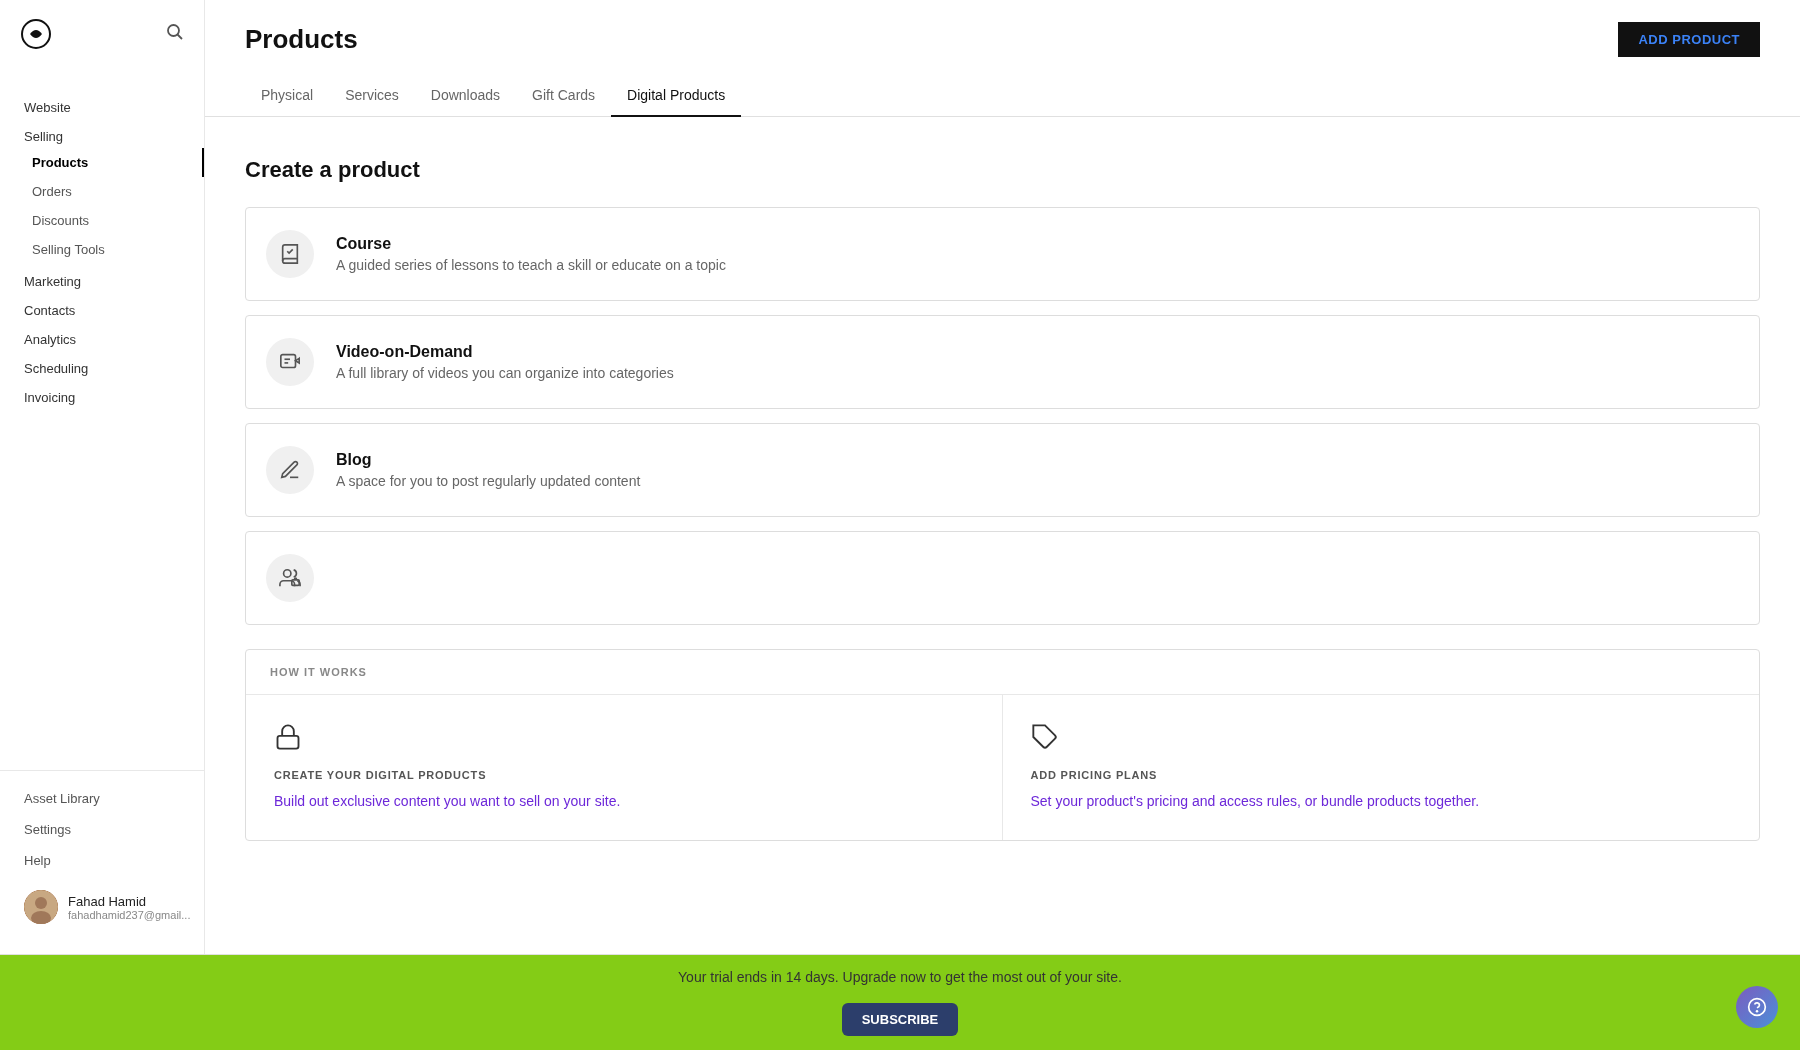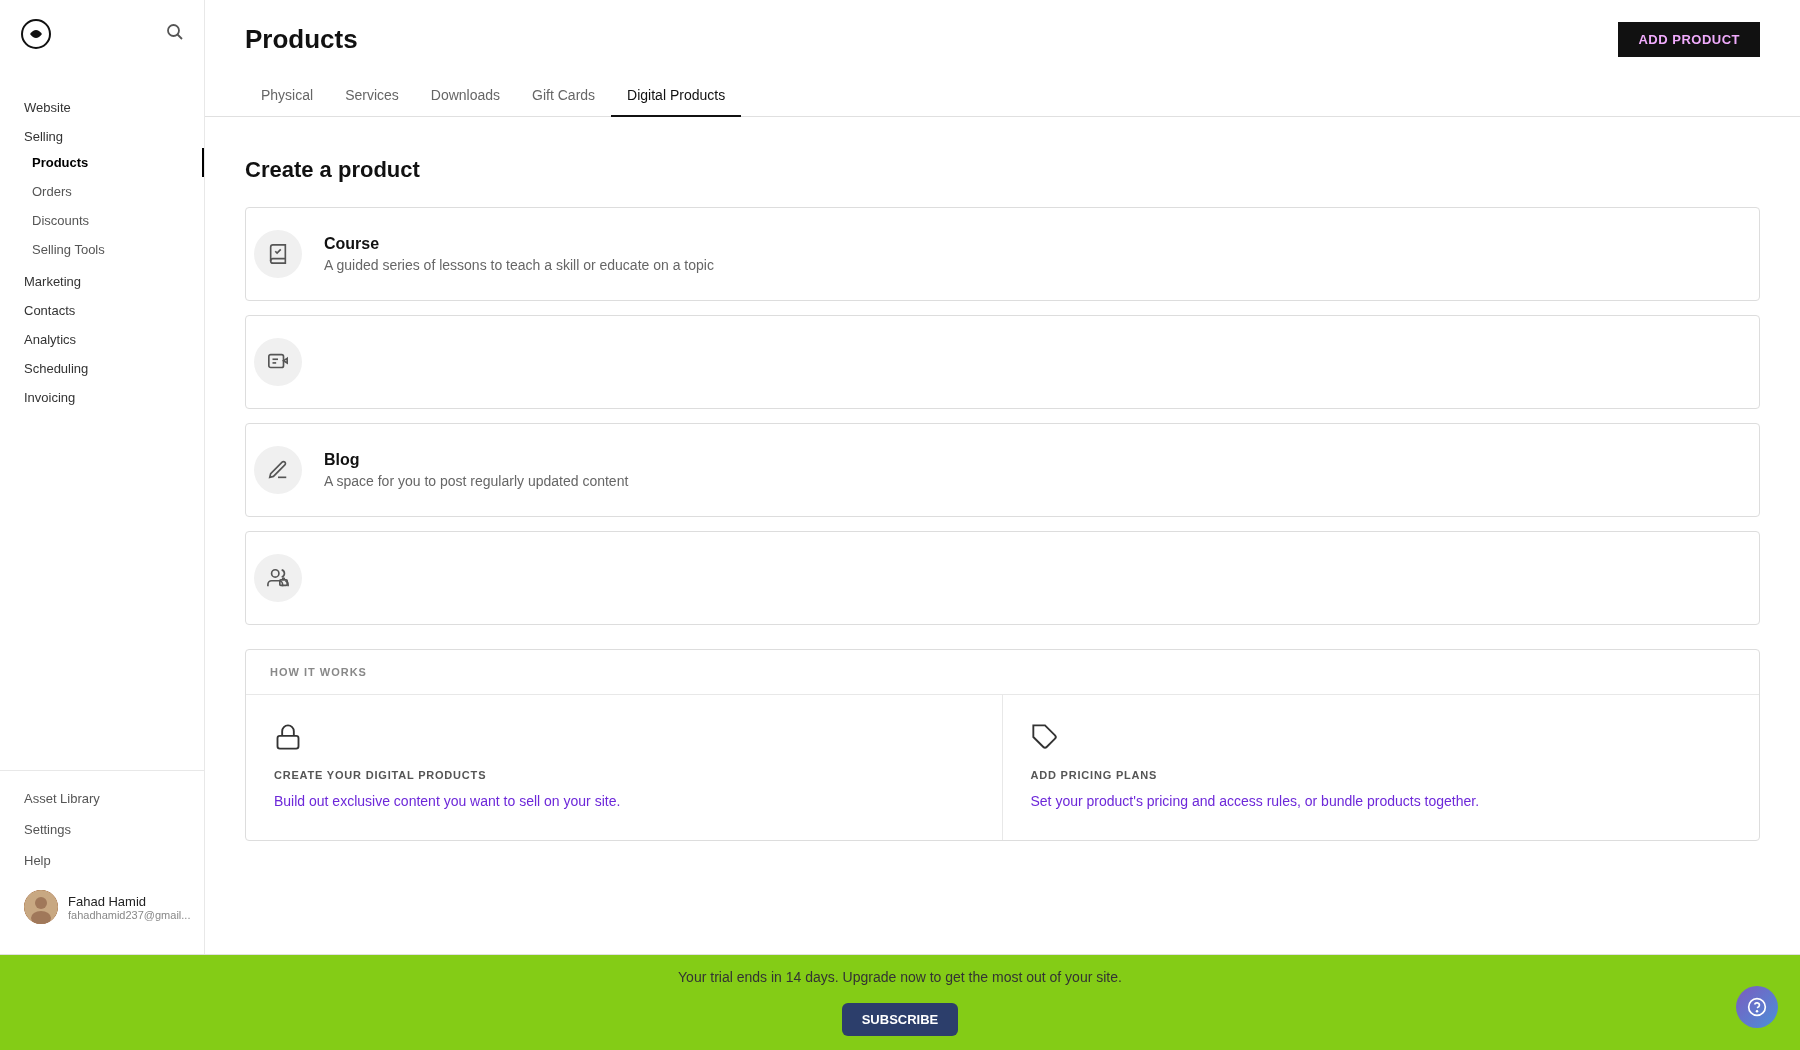--- a/index.html
+++ b/index.html
@@ -24,31 +24,31 @@
     .user-avatar { width: 34px; height: 34px; border-radius: 50%; background: #8B4513; display: flex; align-items: center; justify-content: center; overflow: hidden; flex-shrink: 0; }
     .user-details { display: flex; flex-direction: column; justify-content: flex-end; }
     .user-name { font-size: 13px; font-weight: 500; color: #222; }
     .user-email { font-size: 11px; color: #888; }
 
     
     .main { flex: 1; display: flex; flex-direction: column; overflow: hidden; }
 
     .main-header { padding: 22px 40px 0 40px; display: flex; align-items: center; justify-content: space-between; }
     .page-title { font-size: 26px; font-weight: 600; color: #111; }
-    .add-product-btn { background: #111; color: #f0abfc; border: none; padding: 10px 20px; font-size: 13px; font-weight: 600; cursor: pointer; letter-spacing: 0.5px; }
+    .add-product-btn { background: #111; color: #3b82f6; border: none; padding: 10px 20px; font-size: 13px; font-weight: 600; cursor: pointer; letter-spacing: 0.5px; }
 
     .tabs { display: flex; gap: 0; padding: 0 40px; border-bottom: 1px solid #e0e0e0; margin-top: 18px; }
     .tab { font-size: 14px; color: #666; padding: 12px 16px; cursor: pointer; border-bottom: 2px solid transparent; margin-bottom: -1px; }
     .tab.active { color: #111; font-weight: 500; border-bottom: 2px solid #111; }
 
     .main-body { flex: 1; overflow-y: auto; padding: 40px 40px 80px 40px; }
 
     .create-section-title { font-size: 22px; font-weight: 600; color: #111; margin-bottom: 24px; }
 
-    .product-card { border: 1px solid #ddd; border-radius: 4px; display: flex; align-items: center; padding: 22px 8px; margin-bottom: 14px; cursor: pointer; transition: box-shadow 0.15s; }
+    .product-card { border: 1px solid #ddd; border-radius: 4px; display: flex; align-items: center; padding: 22px 20px; margin-bottom: 14px; cursor: pointer; transition: box-shadow 0.15s; }
     .product-card-icon { width: 48px; height: 48px; background: #f0f0f0; border-radius: 50%; display: flex; align-items: center; justify-content: center; flex-shrink: 0; margin-right: 22px; }
     .product-card-icon svg { width: 22px; height: 22px; stroke: #555; fill: none; stroke-width: 1.8; }
     .product-card-text {}
     .product-card-name { font-size: 16px; font-weight: 600; color: #111; margin-bottom: 4px; }
     .product-card-desc { font-size: 14px; color: #666; }
 
     
     .how-it-works { border: 1px solid #ddd; border-radius: 4px; margin-top: 24px; overflow: hidden; }
     .how-it-works-header { padding: 16px 24px; font-size: 11px; font-weight: 600; color: #888; letter-spacing: 1px; text-transform: uppercase; border-bottom: 1px solid #e8e8e8; }
     .how-it-works-grid { display: grid; grid-template-columns: 1fr 1fr; }
@@ -153,20 +153,24 @@
       </div>
 
       <div class="product-card">
         <div class="product-card-icon">
           <svg viewBox="0 0 24 24" width="22" height="22" fill="none" stroke="#555" stroke-width="1.8">
             <rect x="2" y="4" width="16" height="14" rx="2"></rect>
             <path d="M22 8l-4 2.5L22 13V8z"></path>
             <line x1="6" y1="9" x2="12" y2="9"></line>
             <line x1="6" y1="13" x2="10" y2="13"></line>
           </svg>
+        </div>
+        <div class="product-card-text">
+          <div class="product-card-name">Video-on-Demand</div>
+          <div class="product-card-desc">A full library of videos you can organize into categories</div>
         </div>
       </div>
 
       <div class="product-card">
         <div class="product-card-icon">
           <svg viewBox="0 0 24 24" width="22" height="22" fill="none" stroke="#555" stroke-width="1.8">
             <path d="M12 20h9"></path>
             <path d="M16.5 3.5a2.121 2.121 0 0 1 3 3L7 19l-4 1 1-4L16.5 3.5z"></path>
           </svg>
         </div>

